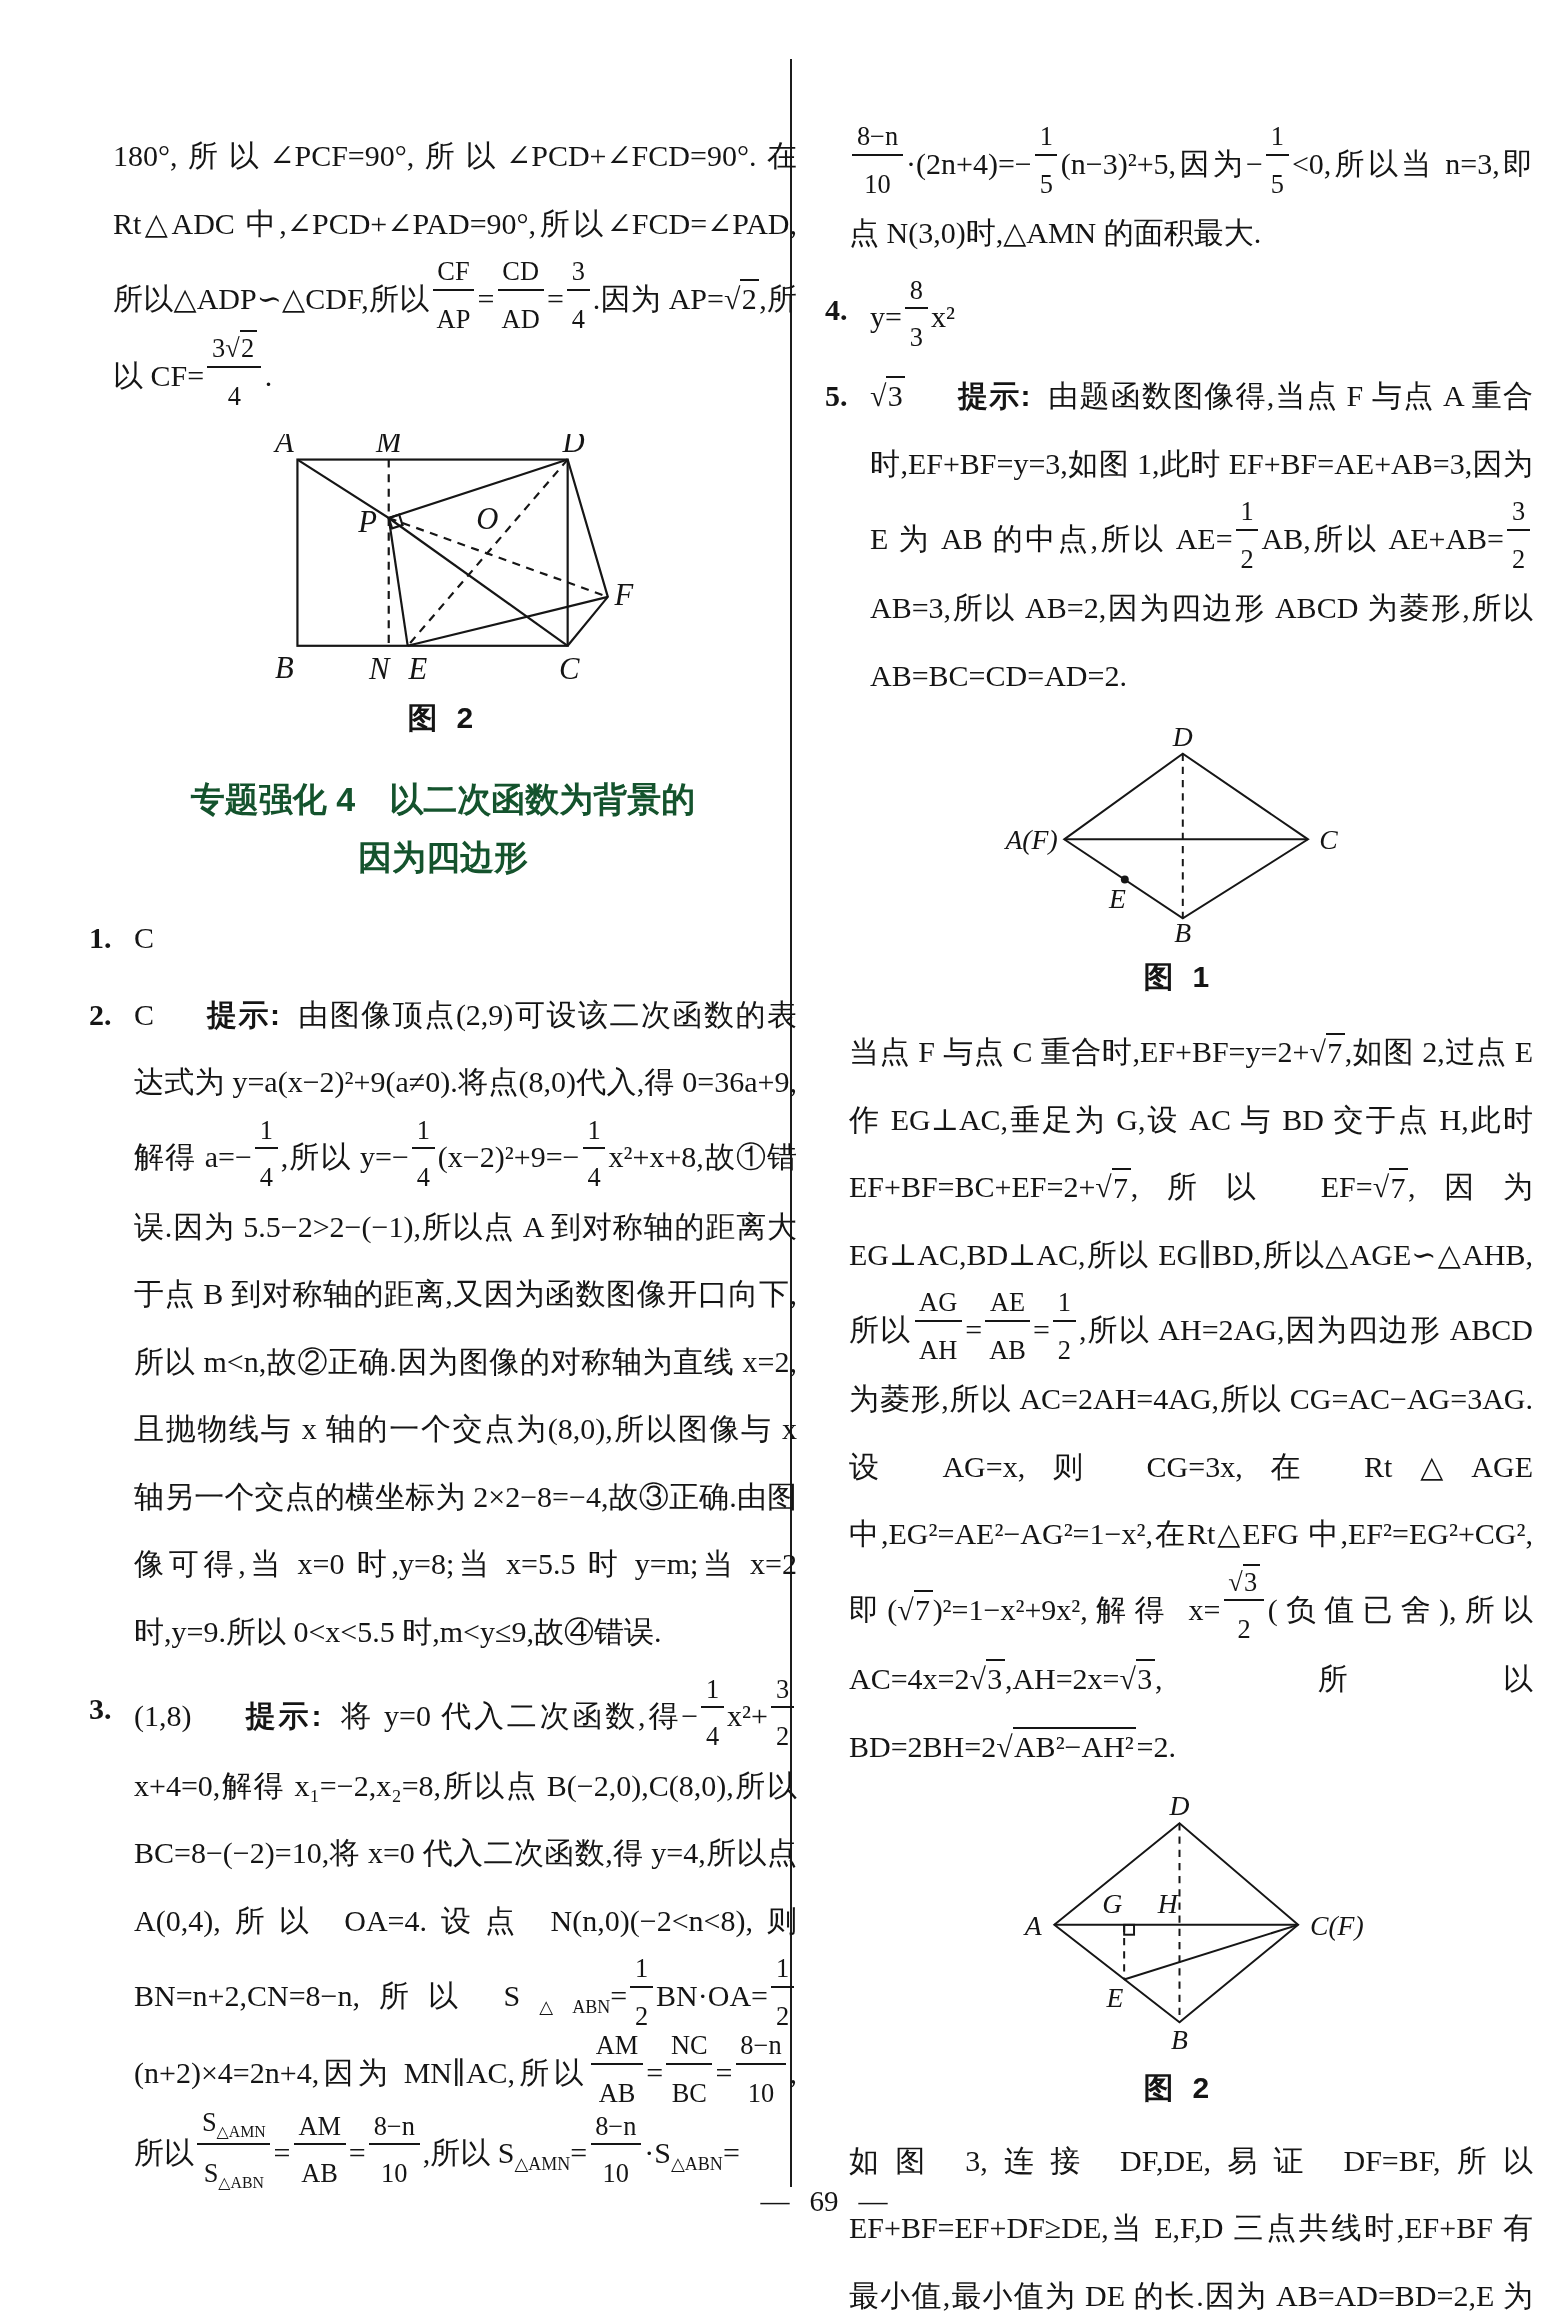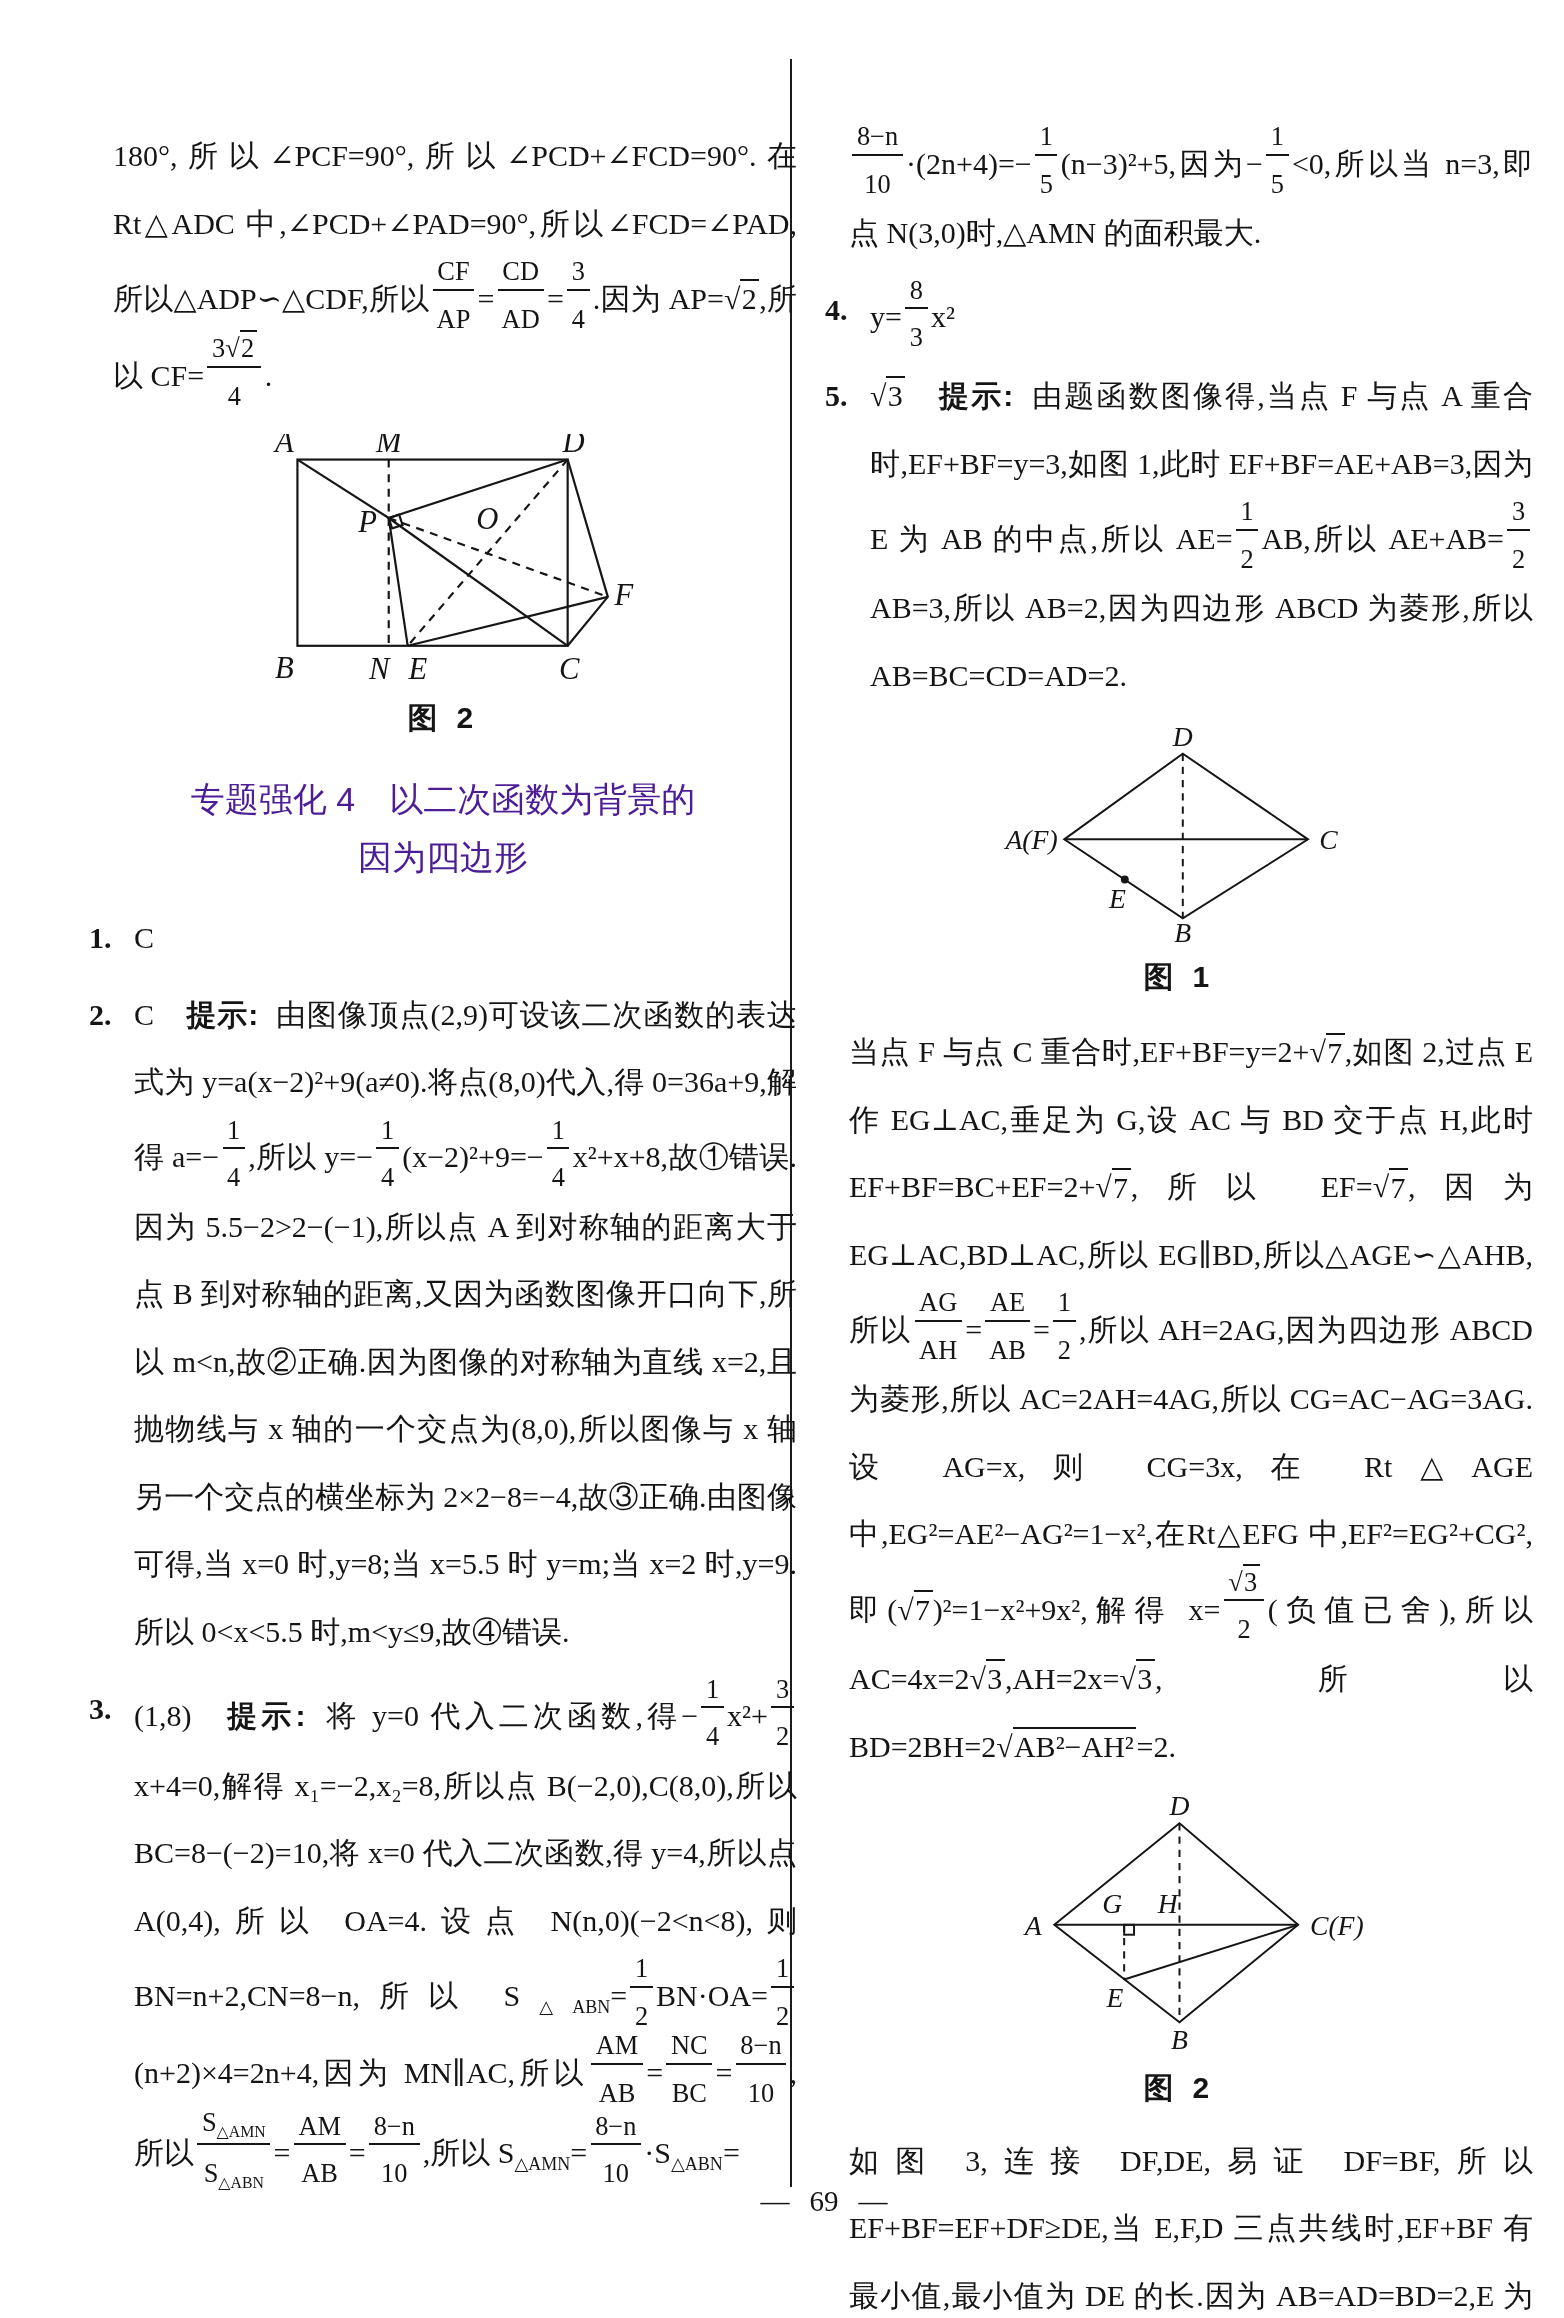--- a/index.html
+++ b/index.html
@@ -8,24 +8,24 @@
     font-family:"Liberation Serif","DejaVu Serif",serif;font-size:30px;
   }
   .divider{position:absolute;left:790px;top:59px;height:2128px;width:0;
     border-left:2px solid #1c1c1c;}
   .col{position:absolute;top:122px;width:708px;}
   #col-left{left:89px;}
   #col-right{left:825px;}
   .para{margin:0 0 0 24px;text-align:justify;line-height:2.25;}
   .item{position:relative;padding-left:45px;margin-top:9.2px;text-align:justify;line-height:2.25;}
   .item .num{position:absolute;left:0;top:0;font-weight:bold;}
-  .item .ans{margin-right:24px;}
+  .item .ans{margin-right:44px;}
   .hint-label{font-family:"Liberation Sans","DejaVu Sans",sans-serif;font-weight:bold;margin-right:9.2px;}
   .heading{margin:32px 0 17px;text-align:center;font-family:"Liberation Sans","DejaVu Sans",sans-serif;
-    font-weight:normal;font-size:34px;line-height:1.7;color:#4c1d95;}
+    font-weight:bold;font-size:34px;line-height:1.7;color:#14532d;}
   .fig{margin:17px 0 6.6px;text-align:center;}
   .figcap{margin-top:6.6px;text-align:center;font-family:"Liberation Sans","DejaVu Sans",sans-serif;
     font-weight:bold;font-size:30px;letter-spacing:5.3px;}
   .frac{display:inline-block;vertical-align:-0.72em;text-align:center;line-height:1.12;font-size:0.88em;margin:0 3.3px;}
   .frac .fn{display:block;border-bottom:2px solid #151515;padding:0 4.6px 2px;}
   .frac .fd{display:block;padding-top:14px;}
   .sqrt{white-space:nowrap;}
   .sqrt .rad{border-top:2px solid #151515;padding:0.7px 2.6px 0 1.3px;}
   sub{font-size:0.6em;}
   svg .lbl{font-family:"Liberation Serif","DejaVu Serif",serif;font-style:italic;font-size:42px;fill:#151515;}

